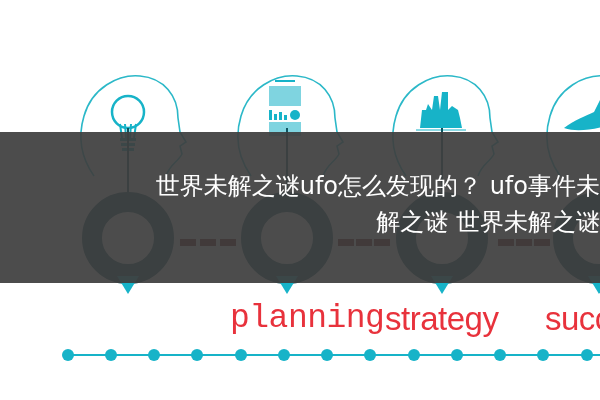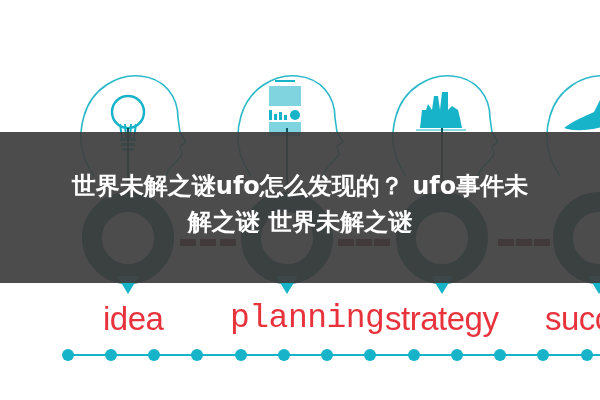--- a/index.html
+++ b/index.html
@@ -6,21 +6,21 @@
   body { width:600px; height:400px; overflow:hidden; background:#ffffff; position:relative; font-family:"DejaVu Sans", sans-serif; }
   .stage { position:absolute; left:0; top:0; width:600px; height:400px; overflow:hidden; }
   .head { position:absolute; top:66px; width:110px; height:110px; }
   .head svg { width:100%; height:100%; overflow:visible; }
   .ring { position:absolute; width:92px; height:92px; border-radius:50%; box-sizing:border-box; border:20px solid #0f5460; background:transparent; top:192px; }
   .pointer { position:absolute; top:276px; width:0; height:0; border-left:11px solid transparent; border-right:11px solid transparent; border-top:18px solid #17b3c8; }
   .stem { position:absolute; top:128px; width:2px; height:66px; background:#0f5460; }
   .dash { position:absolute; top:239px; height:7px; background:#6a0d0d; width:16px; }
   .label { position:absolute; top:300px; font-family:"Liberation Sans", sans-serif; font-weight:300; font-size:33px; color:#e8323c; letter-spacing:-0.5px; white-space:nowrap; }
   .overlay { position:absolute; left:0; top:132px; width:600px; height:151px; background:rgba(62,62,62,0.93); }
-  .title { position:absolute; left:0; top:168px; width:600px; text-align:center; color:#ffffff; font-family:"DejaVu Sans", sans-serif; font-weight:bold; font-size:24px; line-height:36px; }
+  .title { position:absolute; left:0; top:168px; width:600px; text-align:right; color:#ffffff; font-family:"DejaVu Sans", sans-serif; font-weight:normal; font-size:24px; line-height:36px; }
   .line { position:absolute; top:354px; height:2px; background:#17b3c8; left:68px; width:540px; }
   .dot { position:absolute; top:349px; width:12px; height:12px; border-radius:50%; background:#17b3c8; }
 </style>
 </head>
 <body>
 
 <div class="stage">
 
   <div class="head" style="left:74px;">
     <svg viewBox="0 0 110 110">
@@ -79,21 +79,20 @@
   <div class="dash" style="left:374px;"></div>
   <div class="dash" style="left:498px;"></div>
   <div class="dash" style="left:516px;"></div>
   <div class="dash" style="left:534px;"></div>
 
   <div class="pointer" style="left:117px;"></div>
   <div class="pointer" style="left:276px;"></div>
   <div class="pointer" style="left:431px;"></div>
   <div class="pointer" style="left:588px;"></div>
 
-  <div class="label" style="left:103px;">idea</div>
   <div class="label" style="left:230px;font-family:Liberation Mono, monospace;">planning</div>
   <div class="label" style="left:385px;">strategy</div>
   <div class="label" style="left:545px;">succ</div>
 
   <div class="line"></div>
   <div class="dot" style="left:62px;"></div>
   <div class="dot" style="left:105px;"></div>
   <div class="dot" style="left:148px;"></div>
   <div class="dot" style="left:191px;"></div>
   <div class="dot" style="left:235px;"></div>

